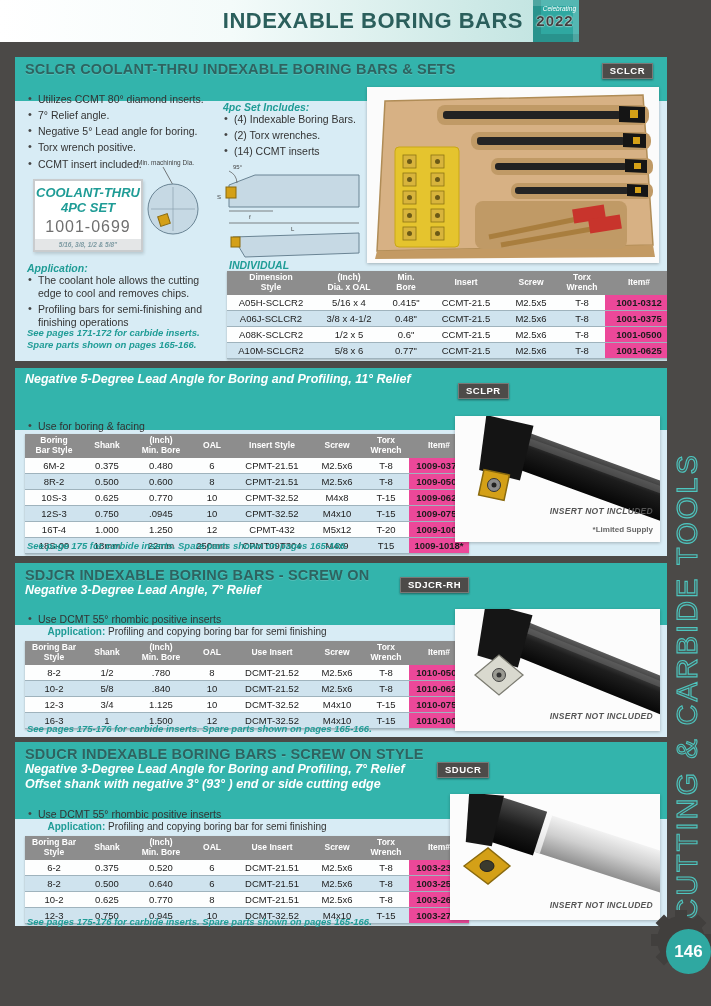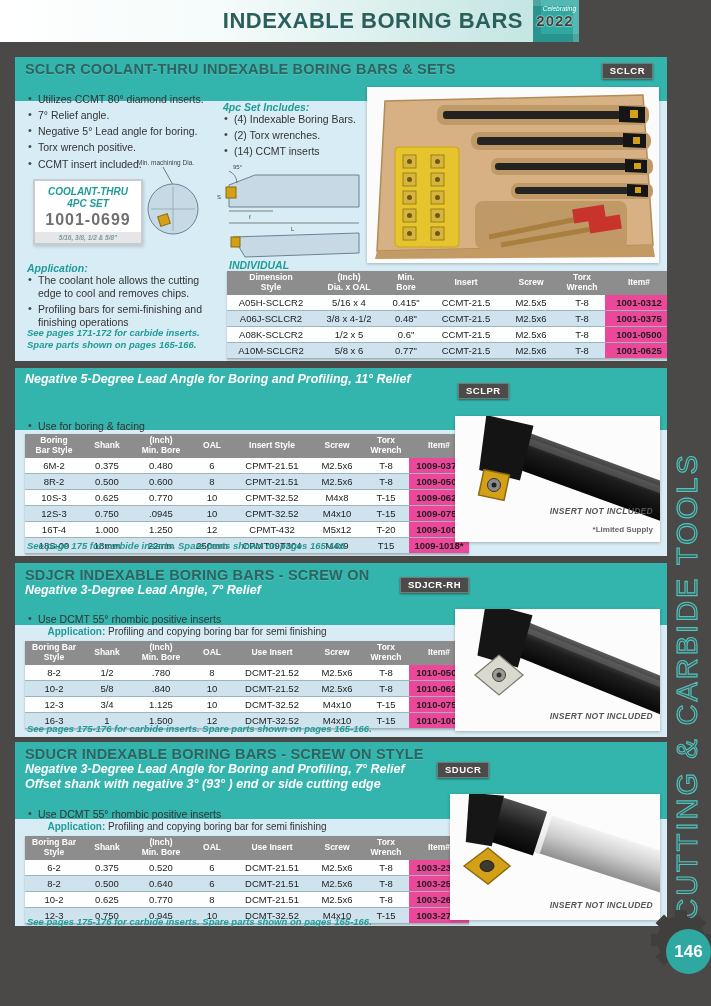--- a/index.html
+++ b/index.html
@@ -40,23 +40,23 @@
   .bullet::before{content:"\2022";position:absolute;left:1px;top:-1px;color:#444;font-size:11px;}
   .teal-label{color:#1f9c96;font-weight:700;font-style:italic;font-size:10.5px;}
   .note{color:#1f9c96;font-weight:700;font-style:italic;font-size:9.5px;
     white-space:pre-line;line-height:1.25;}
   .app-line{font-size:10px;color:#333;text-align:center;}
   .app-line .app-label{color:#1f9c96;font-weight:700;}
 
   
   .coolant-box{position:absolute;left:18px;top:122px;width:106px;background:#fff;
     border:2px solid #c9ccce;box-shadow:1px 2px 3px rgba(0,0,0,.15);text-align:center;}
-  .coolant-name{color:#1f9c96;font-weight:800;font-style:italic;font-size:10px;
+  .coolant-name{color:#1f9c96;font-weight:800;font-style:italic;font-size:13px;
     white-space:pre-line;line-height:1.15;padding-top:5px;text-align:center;}
-  .coolant-item{color:#6f6f6f;font-weight:700;font-size:16px;letter-spacing:1px;padding:2px 0 3px;}
+  .coolant-item{color:#6f6f6f;font-weight:400;font-size:16px;letter-spacing:1px;padding:2px 0 3px;}
   .coolant-sizes{background:#e4e6e7;color:#7d9aa2;font-size:6.5px;font-weight:700;
     font-style:italic;padding:2px 0;}
 
   
   .tbl-wrap{position:absolute;}
   .data-table{border-collapse:collapse;table-layout:fixed;width:100%;
     box-shadow:0 1px 2px rgba(0,0,0,.25);}
   .data-table th{background:#8d8d8d;color:#fff;font-size:8.5px;font-weight:700;
     padding:2px 1px;white-space:pre-line;line-height:1.15;text-align:center;}
   .data-table td{font-size:9.5px;color:#222;text-align:center;padding:2px 1px;

